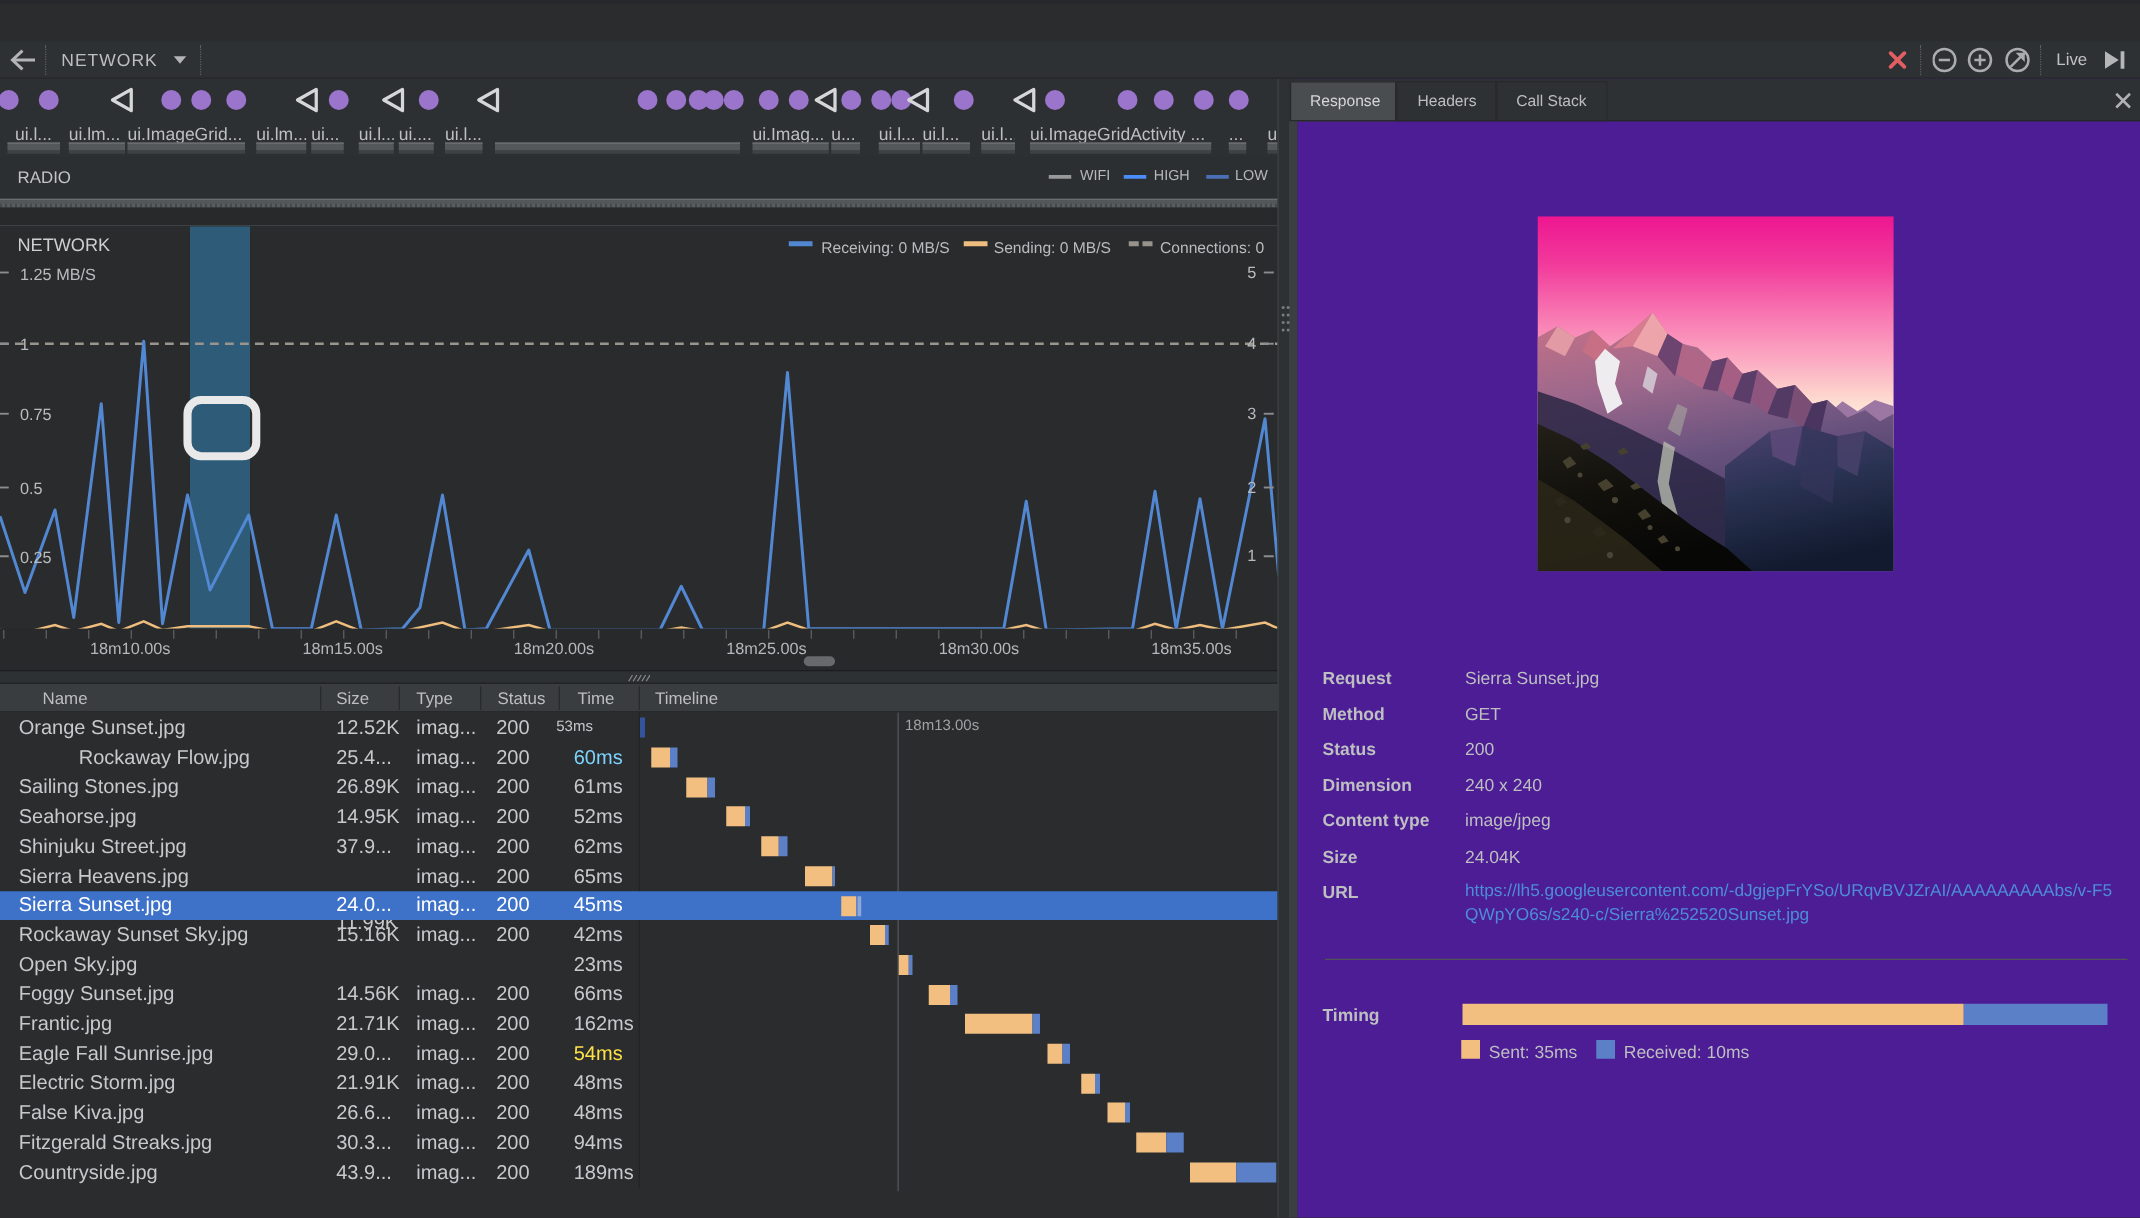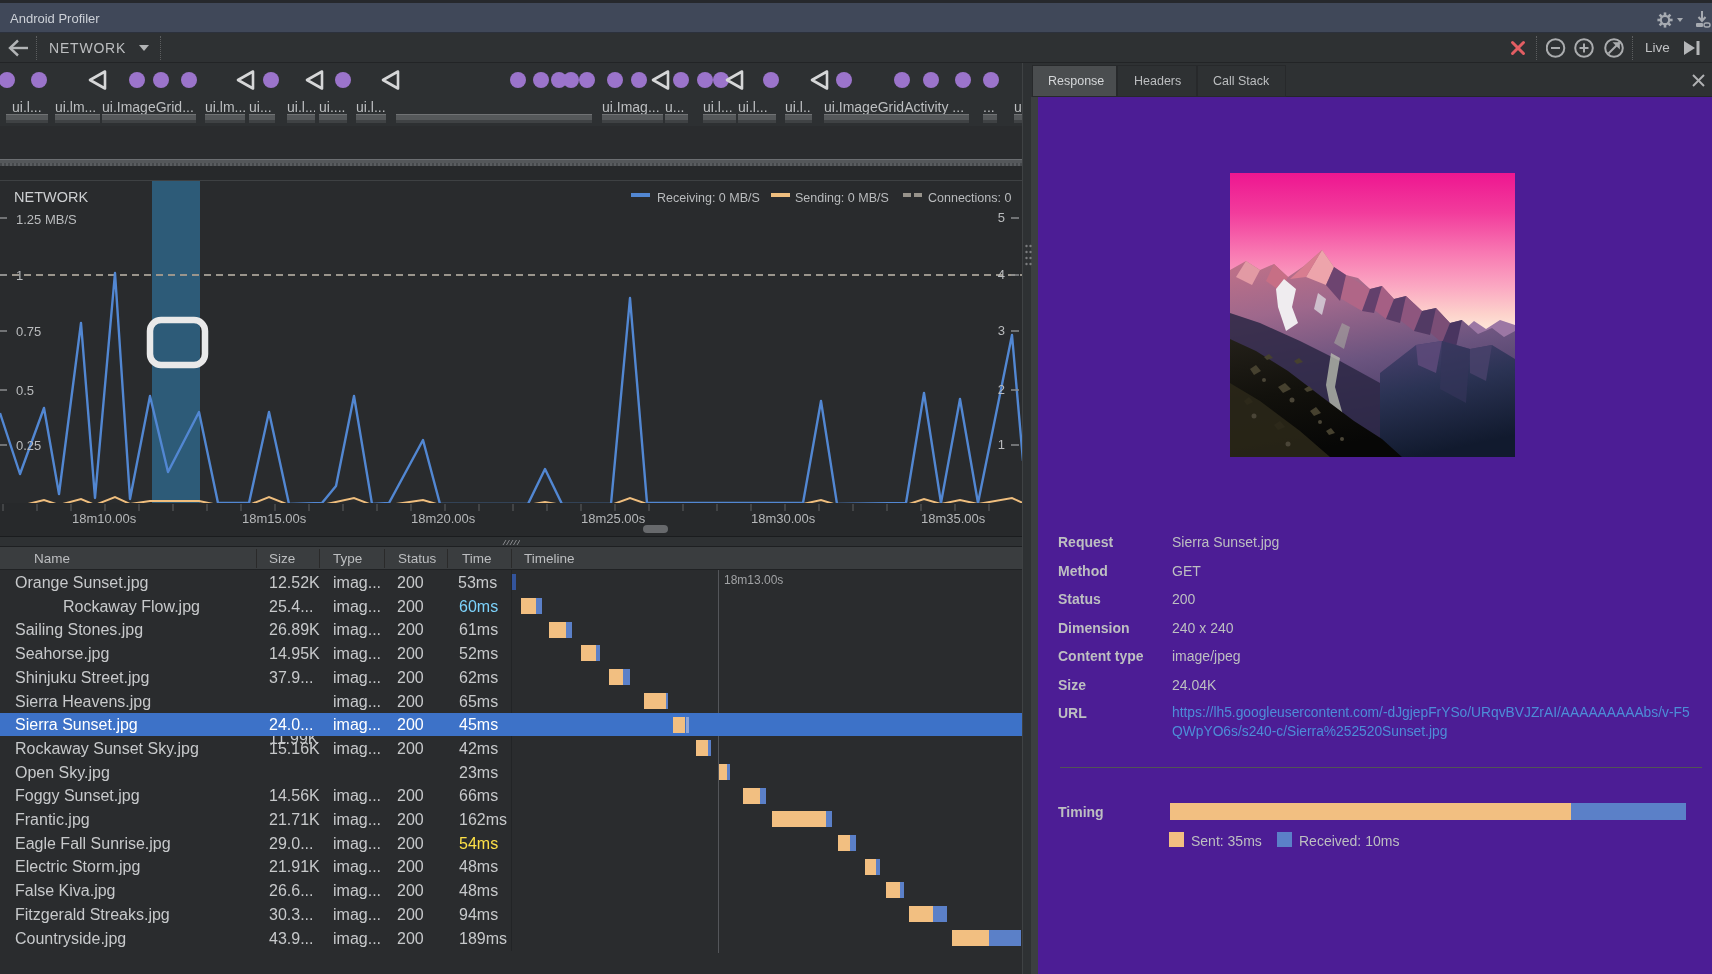--- a/index.html
+++ b/index.html
@@ -6,42 +6,20 @@
   html,body { width:1712px; height:974px; overflow:hidden; background:#2a2c2e;
     font-family:"Liberation Sans", sans-serif; }
   .abs { position:absolute; }
   .txt { position:absolute; white-space:nowrap; }
 </style>
 </head>
 <body>
 <div class="abs" style="left:0;top:0;width:1712px;height:974px;">
 
 <div class="abs" style="left:0;top:0;width:1712px;height:3px;background:#26282c;"></div>
-<div id="titlebar" class="abs" style="left:0;top:3px;width:1712px;height:30px;background:#404859;border-bottom:1px solid #2c313c;">
-  <div class="txt" style="left:10px;top:8px;font-size:13px;color:#ccd0d7;">Android Profiler</div>
-  <svg class="abs" style="left:1654px;top:7px;" width="60" height="20" viewBox="0 0 60 20">
-    <g fill="#a6aab1">
-      <circle cx="11" cy="10" r="5.2"></circle>
-      <g stroke="#a6aab1" stroke-width="2.6">
-        <line x1="11" y1="2.4" x2="11" y2="17.6"></line>
-        <line x1="3.4" y1="10" x2="18.6" y2="10"></line>
-        <line x1="5.6" y1="4.6" x2="16.4" y2="15.4"></line>
-        <line x1="16.4" y1="4.6" x2="5.6" y2="15.4"></line>
-      </g>
-      <circle cx="11" cy="10" r="3.1" fill="#404859"></circle>
-      <path d="M 23 8 l 6 0 l -3 4 z"></path>
-      <g stroke="#a6aab1" stroke-width="2" fill="none">
-        <line x1="48" y1="1" x2="48" y2="10"></line>
-        <path d="M 44.5 7 L 48 11 L 51.5 7" fill="none"></path>
-      </g>
-      <rect x="42" y="13" width="7" height="4" rx="1"></rect>
-      <rect x="50" y="13" width="6" height="4" rx="2" fill="none" stroke="#a6aab1" stroke-width="1.4"></rect>
-    </g>
-  </svg>
-</div>
 
 <div id="toolbar" class="abs" style="left:0;top:33px;width:1712px;height:30px;background:#2e3133;border-bottom:1px solid #222426;">
   <svg class="abs" style="left:7px;top:4px;" width="24" height="22" viewBox="0 0 24 22">
     <g stroke="#b2b4b6" stroke-width="2.4" fill="none">
       <line x1="3" y1="11" x2="21" y2="11"></line>
       <path d="M 11 3.5 L 3 11 L 11 18.5"></path>
     </g>
   </svg>
   <div class="abs" style="left:36px;top:3px;height:24px;border-left:1px dotted #5c5e60;"></div>
   <div class="txt" style="left:49px;top:7px;font-size:14px;letter-spacing:0.8px;color:#bcbec0;">NETWORK</div>
@@ -154,20 +132,29 @@
       <div class="abs" style="left:824px;top:51px;width:145px;height:6px;background:#55585a;border-top:1px solid #707274;"></div>
       <div class="abs" style="left:824px;top:57px;width:145px;height:3px;background:#3f4244;"></div>
       <div class="txt" style="left:983px;top:36px;width:14px;overflow:hidden;font-size:14px;color:#bdbfc1;">...</div>
       <div class="abs" style="left:983px;top:51px;width:14px;height:6px;background:#55585a;border-top:1px solid #707274;"></div>
       <div class="abs" style="left:983px;top:57px;width:14px;height:3px;background:#3f4244;"></div>
       <div class="txt" style="left:1014px;top:36px;width:9px;overflow:hidden;font-size:14px;color:#bdbfc1;">u</div>
       <div class="abs" style="left:1014px;top:51px;width:9px;height:6px;background:#55585a;border-top:1px solid #707274;"></div>
       <div class="abs" style="left:1014px;top:57px;width:9px;height:3px;background:#3f4244;"></div>
 </div>
 
+<div id="radio" class="abs" style="left:0;top:126px;width:1023px;height:33px;background:#2c2f31;">
+  <div class="txt" style="left:14px;top:8px;font-size:13.5px;color:#c3c5c7;">RADIO</div>
+  <div class="abs" style="left:839px;top:14px;width:18px;height:3px;background:#97999b;"></div>
+  <div class="txt" style="left:864px;top:9px;font-size:11.5px;color:#b5b7b9;">WIFI</div>
+  <div class="abs" style="left:899px;top:14px;width:18px;height:3px;background:#4b8df8;"></div>
+  <div class="txt" style="left:923px;top:9px;font-size:11.5px;color:#b5b7b9;">HIGH</div>
+  <div class="abs" style="left:965px;top:14px;width:18px;height:3px;background:#4a6fb5;"></div>
+  <div class="txt" style="left:988px;top:9px;font-size:11.5px;color:#b5b7b9;">LOW</div>
+</div>
 <div class="abs" style="left:0;top:159px;width:1023px;height:7px;background:#54575a;border-top:1px solid #6b6e71;">
       <div class="abs" style="left:0;top:3px;width:1023px;height:3px;background:repeating-linear-gradient(90deg,#45484b 0 2px,#595c5f 2px 4px);"></div>
     </div>
 <div class="abs" style="left:0;top:166px;width:1023px;height:15px;background:#27292b;border-bottom:1px solid #3e4143;"></div>
 
 <div id="chart" class="abs" style="left:0;top:181px;width:1023px;height:322px;background:#292b2d;">
   <svg class="abs" style="left:0;top:0;" width="1023" height="322" viewBox="0 0 1023 322" id="chartsvg">
         <rect x="152" y="0" width="48" height="322" fill="#2d5b78"></rect>
         <line x1="0" y1="94" x2="1023" y2="94" stroke="#9a958c" stroke-width="2" stroke-dasharray="7 5"></line>
         <polyline points="0,323 20,325 44,319 59,324 81,318 95,324 115,316 130,323 150,320 199,320 218,324 249,324 269,316 289,324 322,324 354,317 372,324 389,324 423,319 440,324 528,324 545,321 562,324 611,324 630,317 647,323 803,323 821,319 837,324 906,324 924,318 941,323 960,319 978,323 1012,317 1023,322" fill="none" stroke="#efbe7e" stroke-width="2"></polyline>
@@ -273,21 +260,21 @@
     <div class="abs" style="left:447px;top:2px;height:19px;border-left:1px solid #2a2a2a;"></div>
     <div class="abs" style="left:511px;top:2px;height:19px;border-left:1px solid #2a2a2a;"></div>
   </div>
   <div class="abs" style="left:511px;top:23px;height:381px;border-left:1px solid #222426;"></div>
       <div class="abs" style="left:718px;top:23px;height:383px;border-left:1px solid #54565a;"></div>
       <div class="txt" style="left:724px;top:26px;font-size:12px;color:#a0a2a4;">18m13.00s</div>
       <div class="txt" style="left:15px;top:27.0px;font-size:16px;color:#c7c9cb;">Orange Sunset.jpg</div>
       <div class="txt" style="left:269px;top:27.0px;font-size:16px;color:#c7c9cb;">12.52K</div>
       <div class="txt" style="left:333px;top:27.0px;font-size:16px;color:#c7c9cb;">imag...</div>
       <div class="txt" style="left:397px;top:27.0px;font-size:16px;color:#c7c9cb;">200</div>
-      <div class="txt" style="left:458px;top:27.0px;font-size:16px;color:#c7c9cb;">53ms</div>
+      <div class="txt" style="left:445px;top:27.0px;font-size:12px;color:#c7c9cb;">53ms</div>
       <div class="abs" style="left:512px;top:27.3px;width:3.5px;height:16px;background:#33549b;"></div>
       <div class="txt" style="left:15px;top:50.7px;font-size:16px;color:#c7c9cb;margin-left:48px;">Rockaway Flow.jpg</div>
       <div class="txt" style="left:269px;top:50.7px;font-size:16px;color:#c7c9cb;">25.4...</div>
       <div class="txt" style="left:333px;top:50.7px;font-size:16px;color:#c7c9cb;">imag...</div>
       <div class="txt" style="left:397px;top:50.7px;font-size:16px;color:#c7c9cb;">200</div>
       <div class="txt" style="left:459px;top:50.7px;font-size:16px;color:#7dd3fc;">60ms</div>
       <div class="abs" style="left:520.5px;top:51.0px;width:15.1px;height:16px;background:#f2bf81;"></div>
       <div class="abs" style="left:535.6px;top:51.0px;width:6.4px;height:16px;background:#5b80c8;"></div>
       <div class="txt" style="left:15px;top:74.4px;font-size:16px;color:#c7c9cb;">Sailing Stones.jpg</div>
       <div class="txt" style="left:269px;top:74.4px;font-size:16px;color:#c7c9cb;">26.89K</div>

